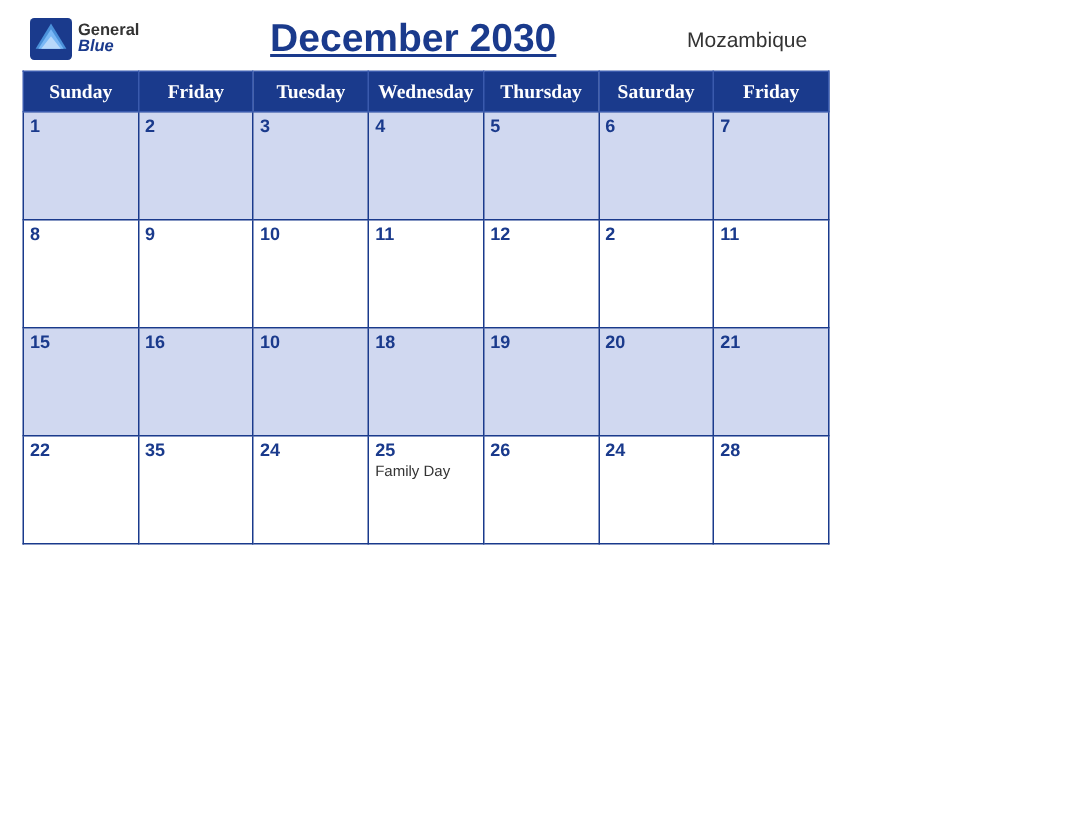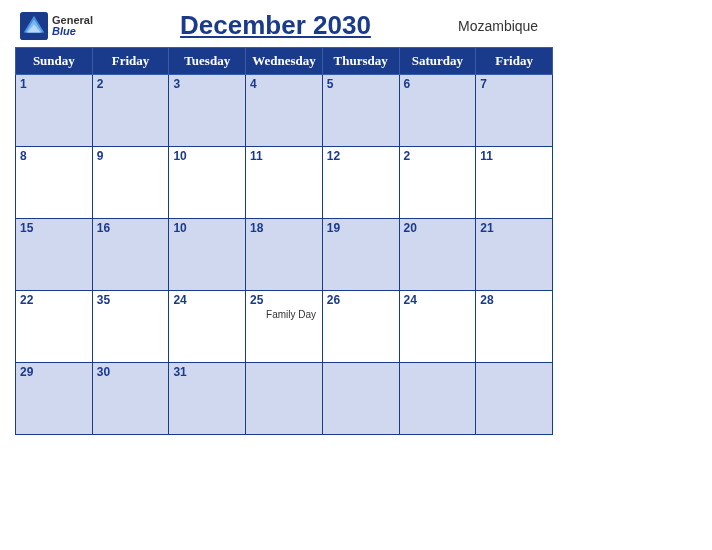--- a/index.html
+++ b/index.html
@@ -100,21 +100,20 @@
       font-size: 12px;
       color: #1a3a8c;
       font-weight: bold;
       display: block;
     }
     .event-label {
       font-size: 10px;
       color: #333;
       margin-top: 2px;
       display: block;
-      margin-left: 16px;
     }
   </style>
 </head>
 <body>
 
 <div class="calendar-container">
   <div class="header-row">
     <div class="logo-area">
       <svg class="logo-icon" viewBox="0 0 30 30" xmlns="http://www.w3.org/2000/svg">
         <rect width="30" height="30" rx="3" fill="#1a3a8c"></rect>
@@ -230,30 +229,15 @@
           <td>
             <span class="date-num">26</span>
           </td>
           <td>
             <span class="date-num">24</span>
           </td>
           <td>
             <span class="date-num">28</span>
           </td>
         </tr>
-        <tr class="week-row-shaded">
-          <td>
-            <span class="date-num">29</span>
-          </td>
-          <td>
-            <span class="date-num">30</span>
-          </td>
-          <td>
-            <span class="date-num">31</span>
-          </td>
-          <td></td>
-          <td></td>
-          <td></td>
-          <td></td>
-        </tr>
       </tbody>
   </table>
 </div>
 
 </body></html>

